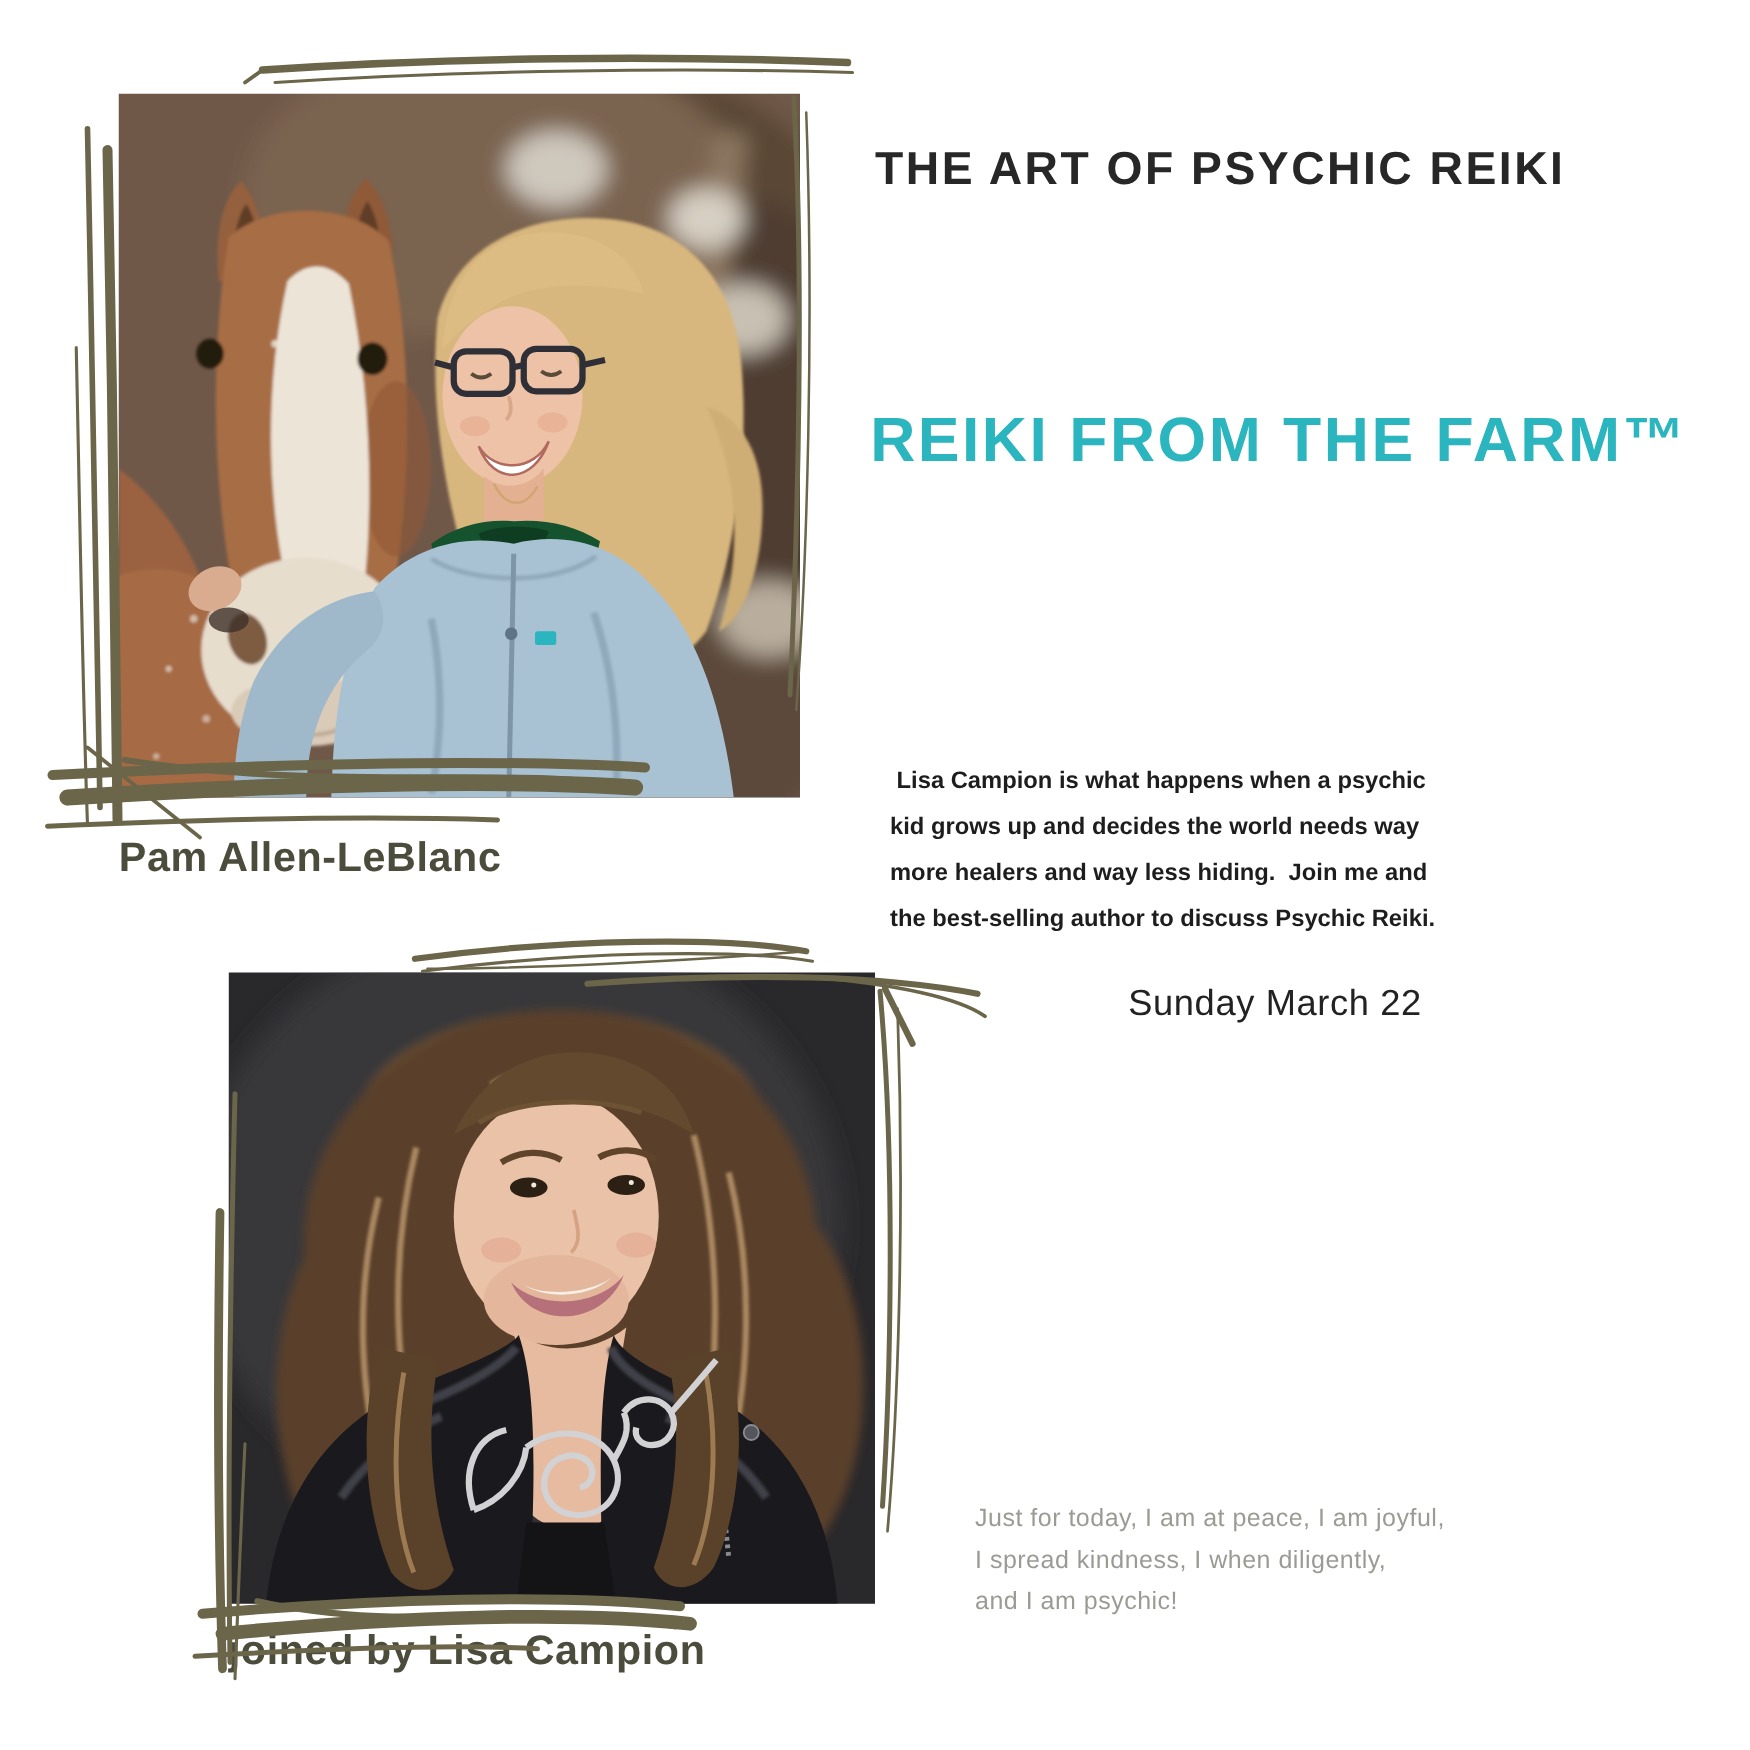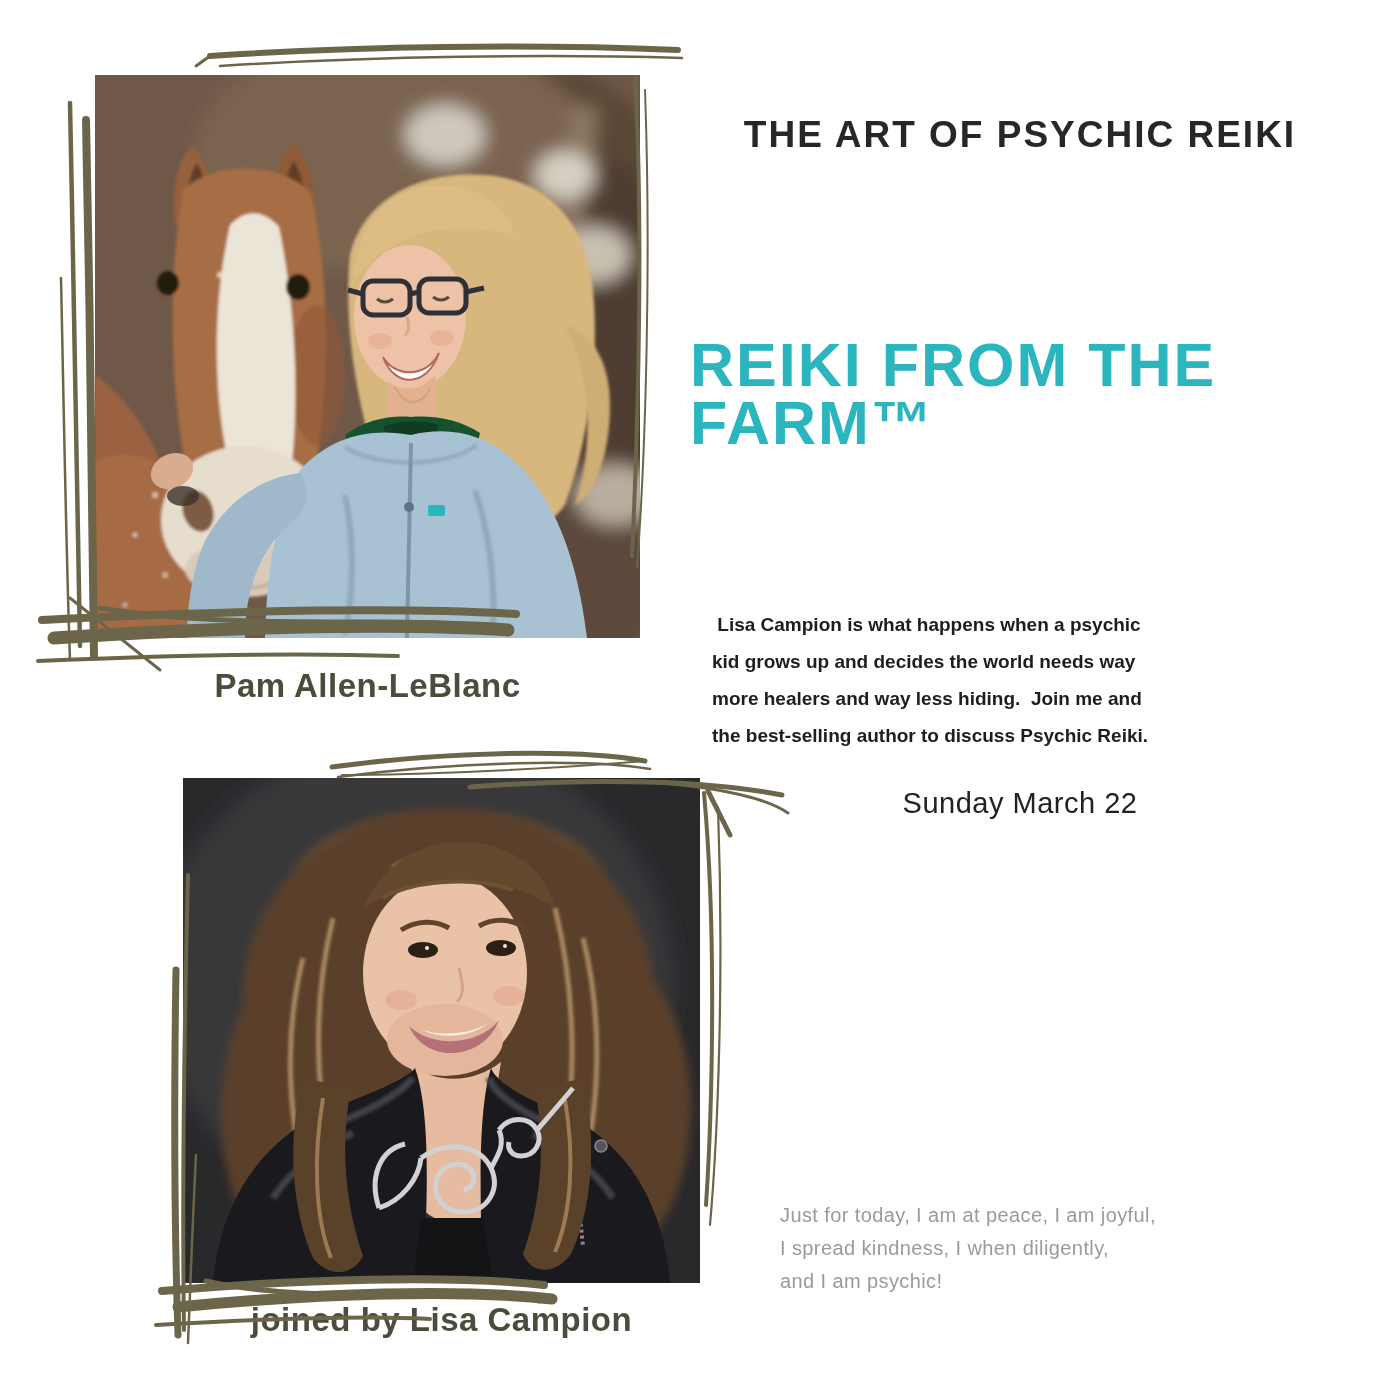--- a/index.html
+++ b/index.html
@@ -3,27 +3,27 @@
 <meta charset="utf-8">
 <style>
   html,body{margin:0;padding:0;background:#ffffff;}
   .poster{
     position:relative;width:1400px;height:1400px;background:#ffffff;
     font-family:"Liberation Sans", sans-serif;overflow:hidden;
   }
   .abs{position:absolute;}
   
   .episode-title{
-    left:700px;top:112px;width:640px;text-align:center;
+    left:700px;top:112px;width:640px;text-align:left;
     font-size:37px;line-height:46px;font-weight:700;letter-spacing:2px;
     color:#272727;
   }
   .show-title{
-    left:690px;top:336px;width:660px;text-align:left;
-    font-size:61px;line-height:58px;font-weight:700;letter-spacing:2px;
+    left:690px;top:323px;width:660px;text-align:right;
+    font-size:50px;line-height:58px;font-weight:700;letter-spacing:2px;
     color:#2ab5bf;
   }
   .description{
     left:712px;top:606px;width:630px;
     font-size:19px;line-height:37px;font-weight:700;color:#1d1d1d;
   }
   .description div{white-space:pre-wrap;}
   .event-date{
     left:700px;top:784px;width:640px;text-align:center;
     font-size:29px;line-height:38px;font-weight:400;letter-spacing:0.5px;
@@ -32,21 +32,21 @@
   .affirmation{
     left:780px;top:1199px;width:520px;text-align:left;
     font-size:20px;line-height:33px;font-weight:400;letter-spacing:0.4px;
     color:#9b9b95;
   }
   
   .photo-frame{overflow:hidden;background:#777;}
   .photo-pam{left:95px;top:75px;width:545px;height:563px;}
   .photo-lisa{left:183px;top:778px;width:517px;height:505px;}
   .caption{
-    text-align:center;font-weight:700;color:#4c4c3c;letter-spacing:0.5px;
+    text-align:left;font-weight:700;color:#4c4c3c;letter-spacing:0.5px;
   }
   .caption-pam{left:95px;top:666px;width:545px;font-size:33px;line-height:40px;}
   .caption-lisa{left:183px;top:1298px;width:517px;font-size:33px;line-height:44px;}
   .sketch{pointer-events:none;z-index:5;}
   .sketch path{fill:none;stroke:#6b654a;stroke-linecap:round;}
   svg{display:block;}
 </style>
 </head>
 <body>
 

